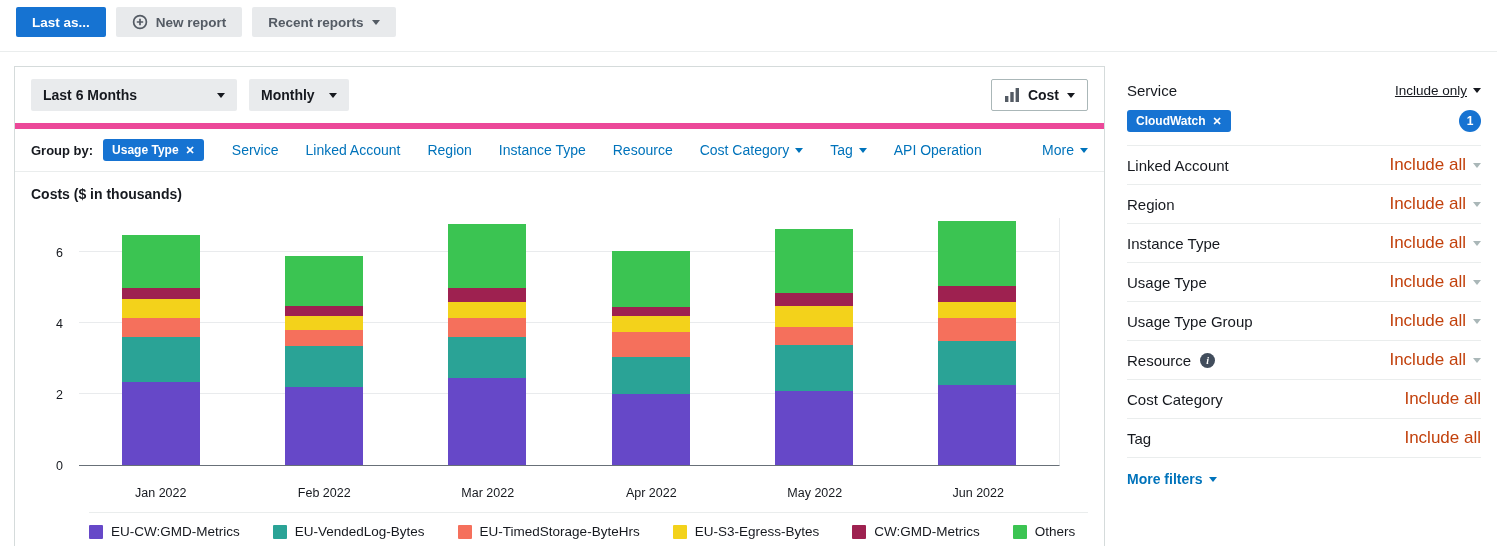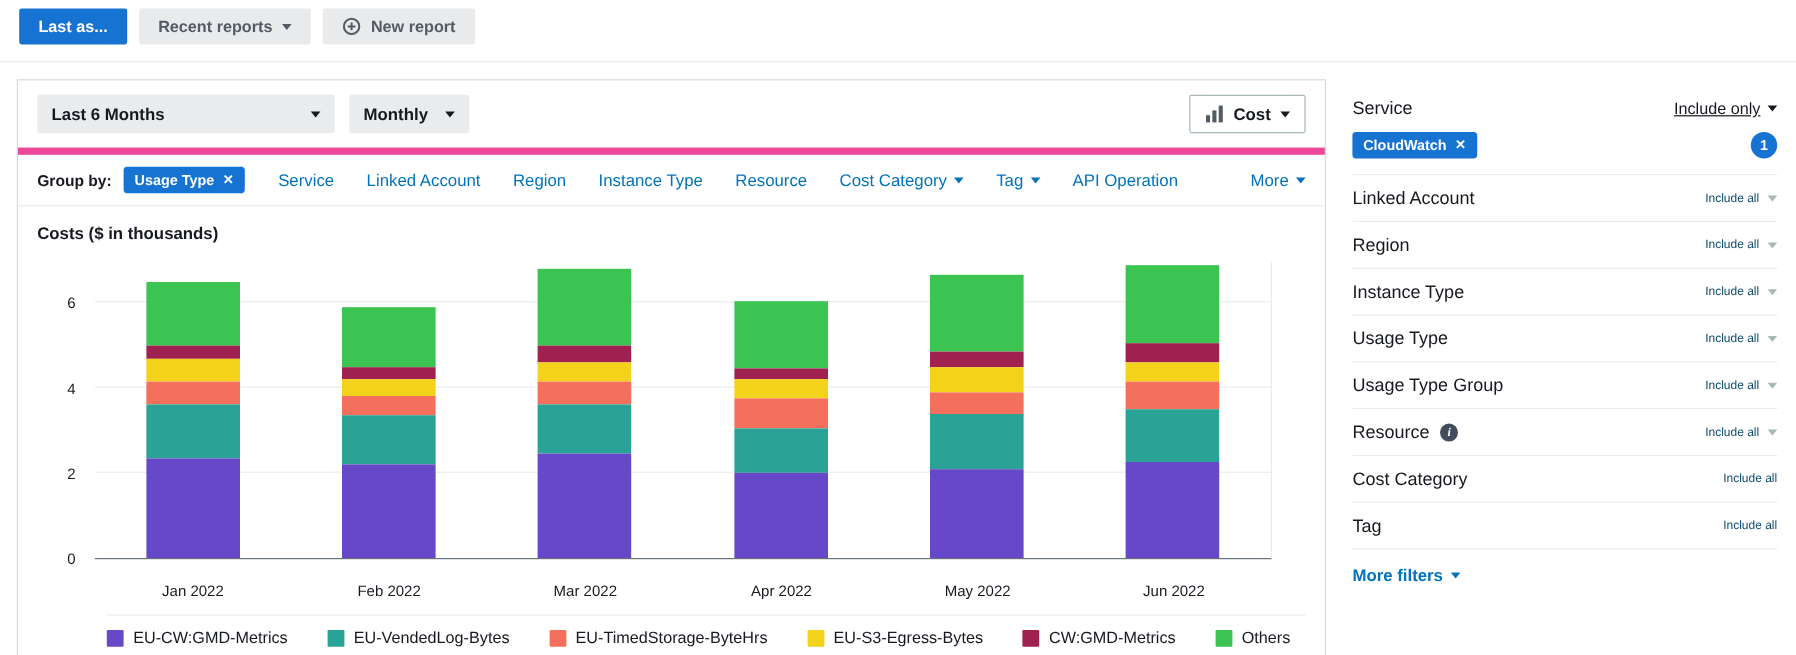--- a/index.html
+++ b/index.html
@@ -31,21 +31,21 @@
   .tri-left { width: 0; height: 0; border-top: 5px solid transparent; border-bottom: 5px solid transparent;
               border-right: 7px solid #545b64; display: inline-block; margin-right: 10px; }
   
   .content { display: flex; gap: 22px; padding: 14px; }
   .main-card { width: 1091px; background: #fff; border: 1px solid #d5dbdb; }
   
   .controls-row { display: flex; align-items: center; gap: 12px; padding: 12px 16px; }
   .select { height: 32px; background: #e9ebed; display: flex; align-items: center;
             justify-content: space-between; padding: 0 12px; font-size: 14px; font-weight: 700;
             cursor: pointer; border-radius: 2px; gap: 14px; }
-  .select.range { width: 248px; }
+  .select.range { width: 206px; }
   .stack-btn { margin-left: auto; height: 32px; border: 1px solid #aab7b8; border-radius: 2px;
                display: flex; align-items: center; gap: 8px; padding: 0 12px; font-weight: 700;
                font-size: 14px; background: #fff; cursor: pointer; }
   
   .groupby-row { display: flex; align-items: center; padding: 10px 16px;
                  border-top: 6px solid #ec4899; border-bottom: 1px solid #eaeded; }
   .gb-left { display: flex; align-items: center; gap: 10px; margin-right: 28px; }
   .gb-label { font-weight: 700; font-size: 13px; }
   .chip { background: #1673d2; color: #fff; font-size: 12px; font-weight: 700;
           display: inline-flex; align-items: center; gap: 7px; padding: 4px 9px;
@@ -81,45 +81,45 @@
   .service-block { padding: 12px 0 13px; border-bottom: 1px solid #eaeded; }
   .service-top { display: flex; align-items: center; justify-content: space-between; }
   .f-label { font-size: 15px; display: flex; align-items: center; }
   .include-only { font-size: 13.5px; color: #16191f; text-decoration: underline; cursor: pointer;
                   display: inline-flex; align-items: center; gap: 6px; }
   .service-chips { display: flex; align-items: center; justify-content: space-between; margin-top: 11px; }
   .badge { width: 22px; height: 22px; border-radius: 50%; background: #1673d2; color: #fff;
            font-size: 12px; font-weight: 700; display: flex; align-items: center; justify-content: center; }
   .f-row { height: 39px; display: flex; align-items: center; justify-content: space-between;
            border-bottom: 1px solid #eaeded; }
-  .f-value { color: #0c4a6e; font-size: 10px; display: inline-flex; align-items: center; gap: 7px; cursor: pointer; }
+  .f-value { color: #c2410c; font-size: 17px; display: inline-flex; align-items: center; gap: 7px; cursor: pointer; }
   .info-icon { width: 15px; height: 15px; border-radius: 50%; background: #414d5c; color: #fff;
                font-size: 10px; font-weight: 700; display: inline-flex; align-items: center;
                justify-content: center; margin-left: 9px; font-family: "Liberation Serif", serif; font-style: italic; }
   .more-filters { color: #0073bb; font-weight: 700; font-size: 14px; padding-top: 13px;
                   display: inline-flex; align-items: center; gap: 7px; cursor: pointer; }
 </style>
 </head>
 <body>
 
 <div>
 
 
   <div class="toolbar">
     <button class="btn btn-primary">Last as...</button>
     <button class="btn btn-secondary">
-      <span>Recent reports</span>
-      <span class="caret"></span>
-    </button>
-    <button class="btn btn-secondary">
       <svg width="16" height="16" viewBox="0 0 16 16">
         <circle cx="8" cy="8" r="6.4" fill="none" stroke="#545b64" stroke-width="1.7"></circle>
         <path d="M8 4.8v6.4M4.8 8h6.4" stroke="#545b64" stroke-width="1.7"></path>
       </svg>
       <span>New report</span>
+    </button>
+    <button class="btn btn-secondary">
+      <span>Recent reports</span>
+      <span class="caret"></span>
     </button>
   </div>
   <div class="top-divider"></div>
 
   <div class="content">
 
     <div class="main-card">
 
       <div class="controls-row">
         <div class="select range">

